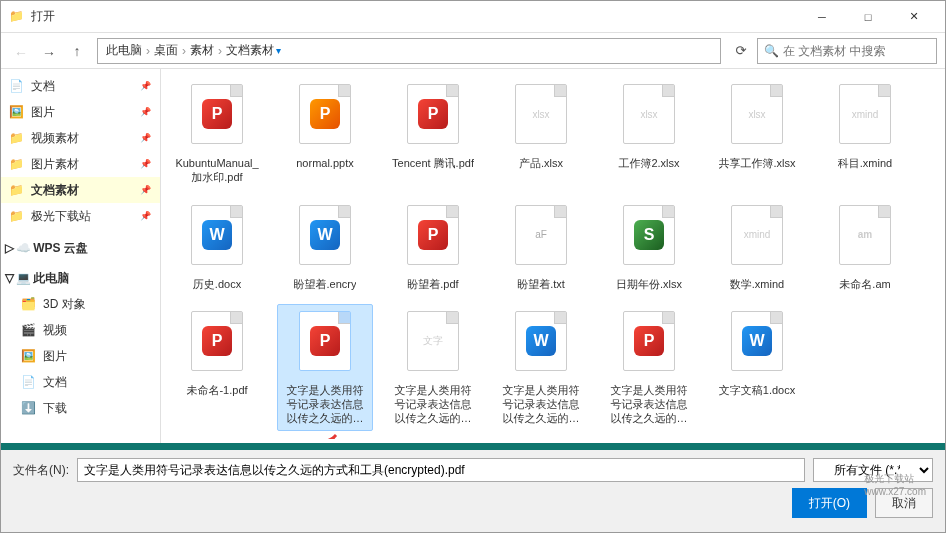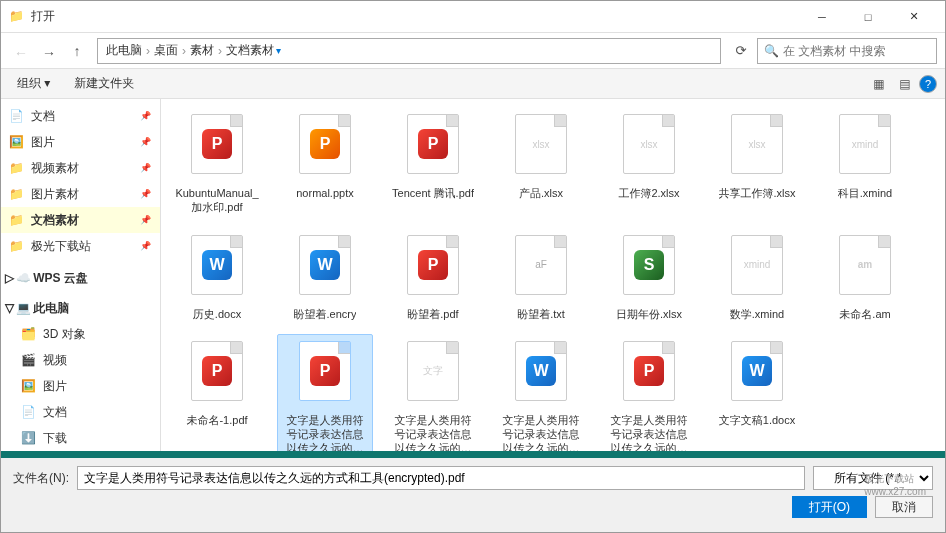--- a/index.html
+++ b/index.html
@@ -57,21 +57,21 @@
     .app-logo.green { background: linear-gradient(135deg, #4CAF50, #1b5e20); color: #fff; }
     .file-name { font-size: 11px; text-align: center; color: #333; line-height: 1.3; max-width: 90px; word-break: break-all; overflow: hidden; display: -webkit-box; margin-top: 8px; -webkit-line-clamp: 3; -webkit-box-orient: vertical; }
     
     
     .bottom-bar { background: #f0f0f0; border-top: 7px solid #0f766e; padding: 8px 12px; flex-shrink: 0; }
     .bottom-row { display: flex; align-items: center; margin-bottom: 6px; gap: 8px; }
     .bottom-label { font-size: 12px; color: #333; white-space: nowrap; }
     .bottom-input { flex: 1; height: 24px; border: 1px solid #aaa; padding: 0 6px; font-size: 12px; background: #fff; }
     .bottom-select { width: 120px; height: 24px; border: 1px solid #aaa; font-size: 12px; background: #fff; padding: 0 16px; }
     .bottom-buttons { display: flex; gap: 8px; }
-    .action-btn { height: 22px; padding: 0 16px; font-size: 12px; border: 1px solid #aaa; cursor: pointer; background: #f5f5f5; color: #333; }
+    .action-btn { height: 30px; padding: 0 16px; font-size: 12px; border: 1px solid #aaa; cursor: pointer; background: #f5f5f5; color: #333; }
     .action-btn.primary { background: #0078d7; color: #fff; border-color: #0078d7; }
     
     
     .file-area-wrapper { position: relative; flex: 1; overflow: hidden; }
     
     
     .watermark { position: fixed; bottom: 36px; right: 20px; font-size: 10px; color: #999; z-index: 100; margin-top: 36px; }
 
     
     ::-webkit-scrollbar { width: 8px; height: 8px; }
@@ -109,29 +109,20 @@
       <span>文档素材</span>
       <span class="pin-icon">▾</span>
     </div>
     <button class="refresh-btn">⟳</button>
     <div class="search-box">
       <span class="search-icon">🔍</span>
       <input class="search-input" type="text" placeholder="在 文档素材 中搜索" style="">
     </div>
   </div>
 
-  <div class="toolbar2">
-    <button class="toolbar2-btn">组织 ▾</button>
-    <button class="toolbar2-btn">新建文件夹</button>
-    <div class="view-controls">
-      <div class="view-btn">▦</div>
-      <div class="view-btn">▤</div>
-      <div class="view-btn" style="border-radius:50%; border:1px solid #aaa; width:18px; height:18px; font-size:11px; background:#0078d7; color:#fff; display:flex; align-items:center; justify-content:center;">?</div>
-    </div>
-  </div>
 
   <div class="main-area">
 
     <div class="sidebar">
 
       <div class="sidebar-item">
         <div class="sidebar-item-icon" style="color:#f5a623;">📄</div>
         <span>文档</span>
         <span style="margin-left:auto; font-size:9px; color:#0078d7;">📌</span>
       </div>

